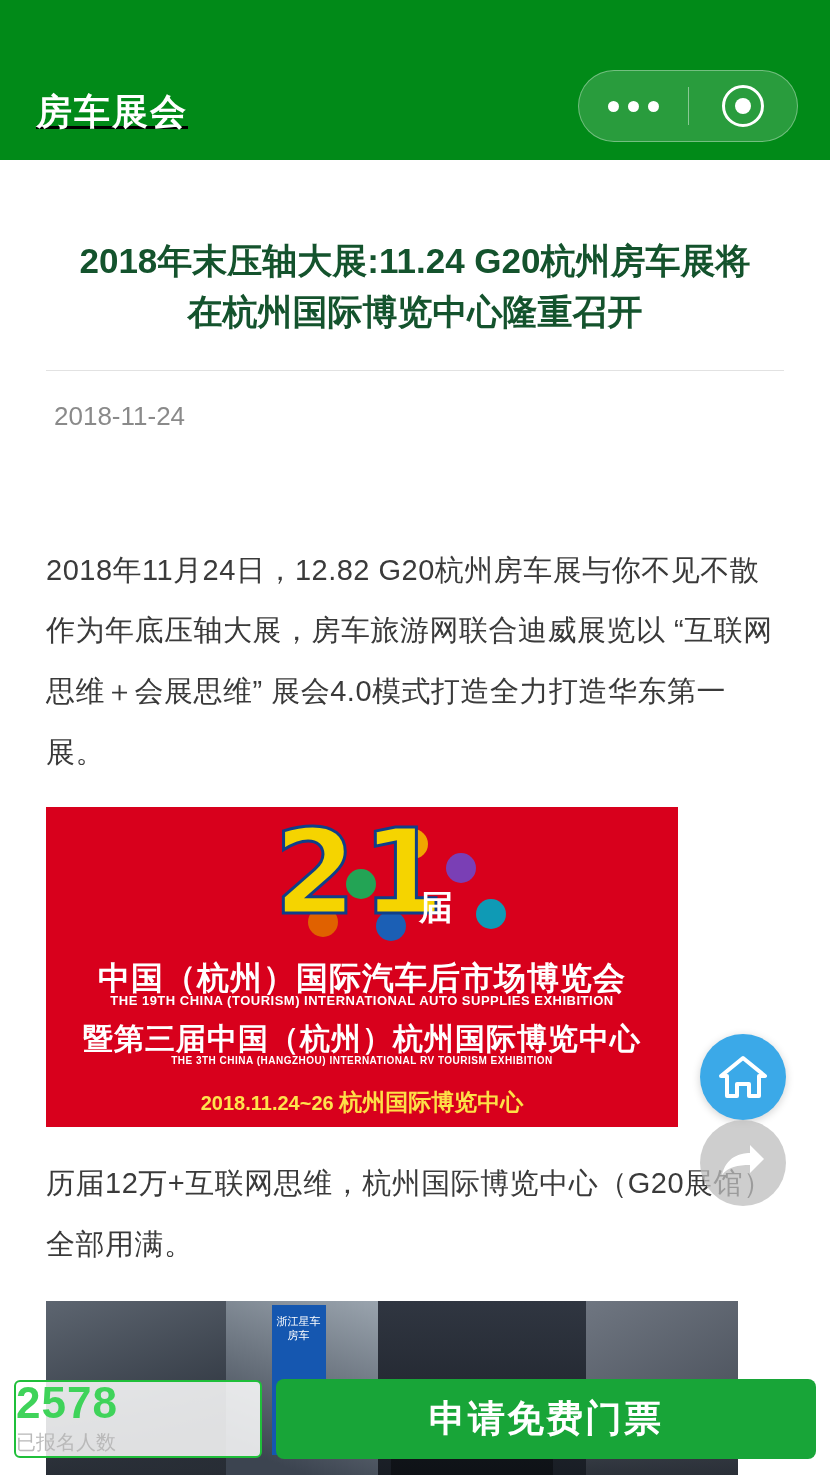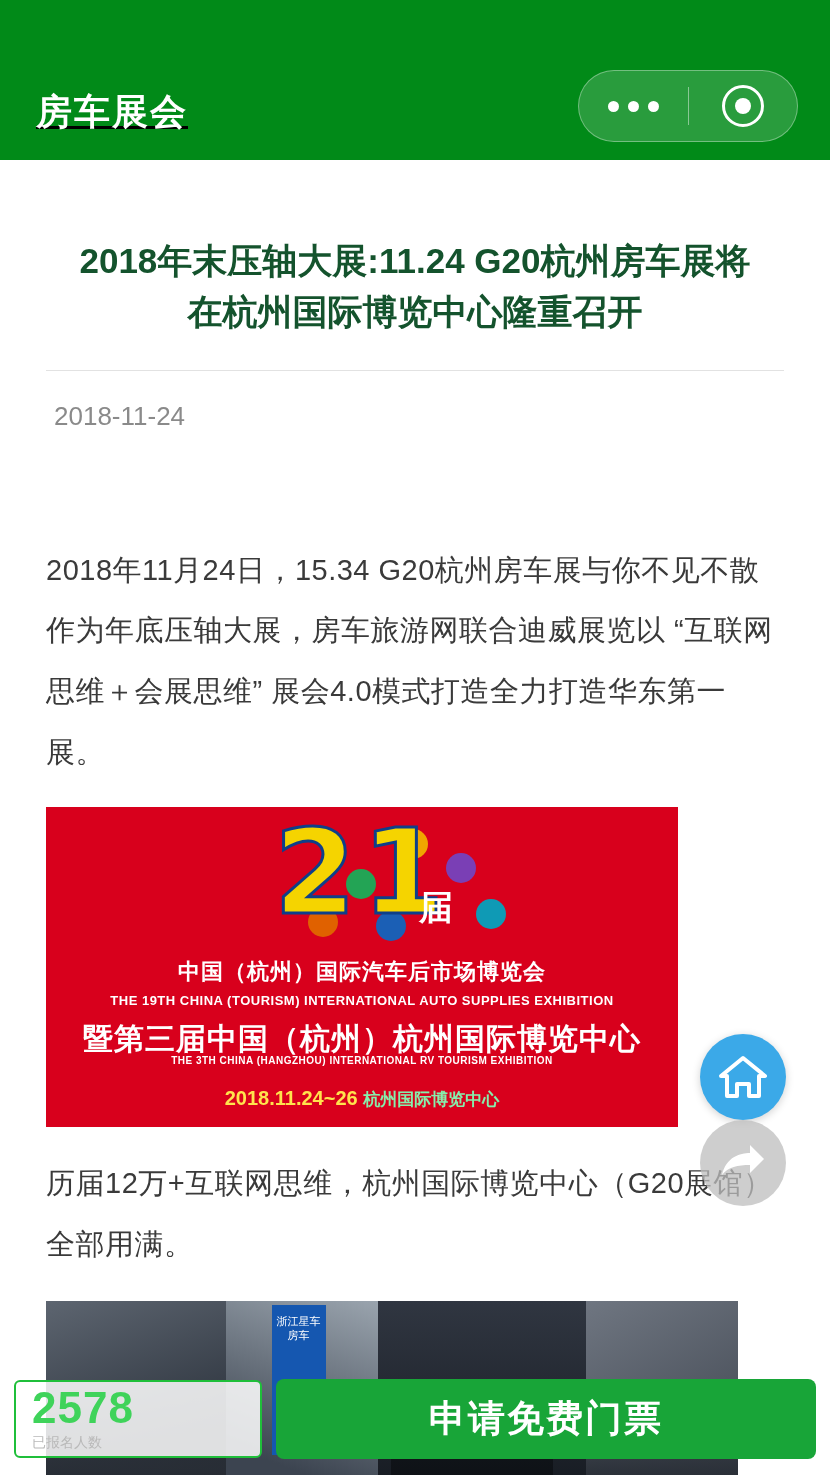--- a/index.html
+++ b/index.html
@@ -155,26 +155,26 @@
     line-height: 30px;
     width: 30px; height: 30px;
   }
   .poster-line {
     position: absolute;
     left: 0; right: 0;
     text-align: center;
     color: #ffffff;
     font-weight: bold;
   }
-  .pl1 { top: 150px; font-size: 22px; letter-spacing: 1px; }
+  .pl1 { top: 150px; font-size: 32px; letter-spacing: 1px; }
   .pl2 { top: 186px; font-size: 13px; letter-spacing: 0.5px; }
   .pl3 { top: 212px; font-size: 30px; letter-spacing: 1px; }
   .pl4 { top: 248px; font-size: 10px; letter-spacing: 0.5px; }
   .pl5 { top: 280px; font-size: 20px; color: #ffe34d; }
-  .pl5 em { font-style: normal; color: #86efac; font-size: 17px; font-family: Liberation Serif, serif; }
+  .pl5 em { font-style: normal; color: #fde047; font-size: 23px; font-family: Liberation Serif, serif; }
 
   
   .photo-strip {
     position: relative;
     margin-top: 26px;
     width: 692px;
     height: 230px;
     background: #2a2f3a;
     overflow: hidden;
     display: flex;
@@ -249,31 +249,30 @@
   .counter-box {
     width: 248px;
     height: 78px;
     border: 2px solid #1fbf3a;
     border-radius: 6px;
     background: rgba(255,255,255,0.85);
     display: flex;
     flex-direction: column;
     justify-content: center;
     align-items: flex-start;
-    padding-left: 16px;
   }
   .counter-num {
     font-size: 44px;
     color: #3fd35a;
     font-weight: bold;
     line-height: 1;
     letter-spacing: 1px;
   }
   .counter-label {
-    font-size: 14px;
+    font-size: 20px;
     color: #b9b9b9;
     margin-top: 4px;
   }
   .apply-btn {
     flex: 1;
     height: 80px;
     background: #18a538;
     border-radius: 8px;
     color: #ffffff;
     font-size: 37px;
@@ -308,21 +307,21 @@
           </span>
       </div>
     </div>
   </div>
 
   <div class="content">
     <div class="article-title">2018年末压轴大展:11.24 G20杭州房车展将在杭州国际博览中心隆重召开</div>
     <div class="title-rule"></div>
     <div class="article-date">2018-11-24</div>
 
-    <div class="para para-1">2018年11月24日，15.34 G20杭州房车展与你不见不散作为年底压轴大展，房车旅游网联合迪威展览以 “互联网思维＋会展思维” 展会4.0模式打造全力打造华东第一展。</div>
+    <div class="para para-1">2018年11月24日，12.82 G20杭州房车展与你不见不散作为年底压轴大展，房车旅游网联合迪威展览以 “互联网思维＋会展思维” 展会4.0模式打造全力打造华东第一展。</div>
 
     <div class="poster">
       <div class="poster-badges">
         <span style="left:352px; top:22px;  background:#f0a500;"></span>
         <span style="left:300px; top:62px;  background:#23a455;"></span>
         <span style="left:330px; top:104px; background:#1b5fb5;"></span>
         <span style="left:400px; top:46px;  background:#7a3fb5;"></span>
         <span style="left:430px; top:92px;  background:#0f9ab5;"></span>
         <span style="left:262px; top:100px; background:#e06100;"></span>
       </div>

